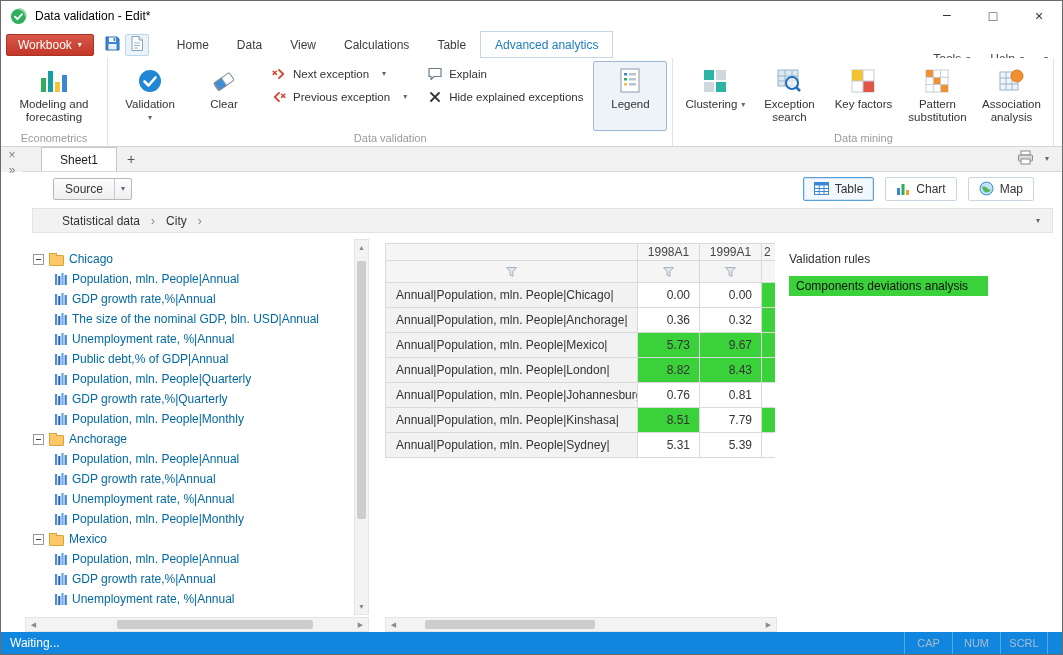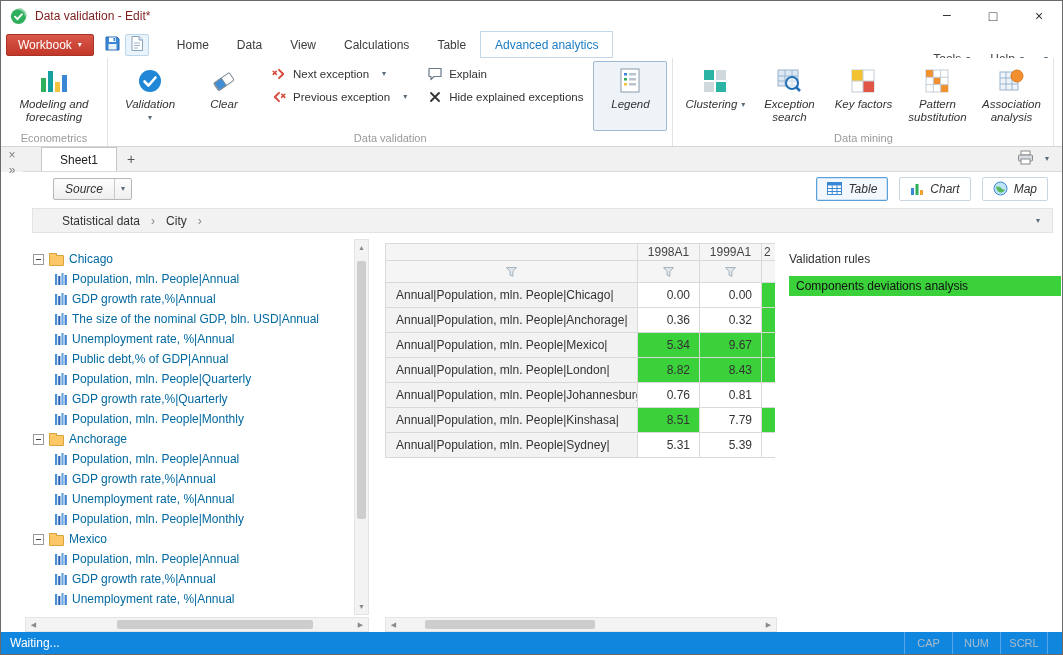--- a/index.html
+++ b/index.html
@@ -3,21 +3,21 @@
 <meta charset="utf-8">
 <style>
   *{margin:0;padding:0;box-sizing:border-box;}
   html,body{width:1063px;height:655px;overflow:hidden;}
   body{font-family:"Liberation Sans","DejaVu Sans",sans-serif;font-size:12px;color:#333;background:#fff;}
   .window{width:1063px;height:655px;border:1px solid #6a6a6a;background:#fff;display:flex;flex-direction:column;overflow:hidden;}
 
   
   .titlebar{height:30px;flex:0 0 auto;display:flex;align-items:center;padding-left:9px;background:#fff;}
   .app-icon{width:17px;height:17px;margin-right:8px;display:inline-flex;}
-  .title{font-size:12px;color:#7f1d1d;}
+  .title{font-size:12px;color:#000000;}
   .win-controls{margin-left:auto;display:flex;height:100%;}
   .wbtn{width:46px;height:100%;display:flex;align-items:center;justify-content:center;font-size:14px;color:#333;cursor:default;}
   .wbtn.min span{transform:translateY(-2px);}
 
   
   .ribbon-tabs{height:27px;flex:0 0 auto;display:flex;align-items:stretch;background:#fff;padding-left:5px;}
   .workbook-btn{align-self:center;height:22px;background:linear-gradient(#d9584a,#c23728);color:#fff;display:flex;align-items:center;gap:6px;padding:0 11px;border:1px solid #a93326;border-radius:2px;font-size:12px;margin-right:7px;}
   .workbook-btn .caret{color:#fff;}
   .qat-btn{align-self:center;width:24px;height:22px;display:flex;align-items:center;justify-content:center;border:1px solid transparent;border-radius:2px;}
   .qat-btn.boxed{border-color:#bcd6ec;background:#e9f3fb;}
@@ -26,21 +26,21 @@
   .rtab.active{color:var(--accent-blue,#1c7cc4);border:1px solid #c3d7ea;background:#fff;}
   .tabbar-right{margin-left:auto;align-self:center;display:flex;align-items:center;gap:2px;padding-right:5px;}
   .menu-btn{display:flex;align-items:center;gap:5px;padding:3px 9px;color:#444;font-size:12px;margin-top:28px;}
   .caret{font-size:8px;color:#5a6b7a;line-height:1;}
 
   
   .ribbon{height:89px;flex:0 0 auto;display:flex;background:#fff;border-bottom:1px solid #d5d5d5;}
   .rgroup{display:flex;flex-direction:column;border-right:1px solid #e3e3e3;}
   .rg-content{flex:1;display:flex;align-items:stretch;padding:3px 5px 0;}
   .rg-label{text-align:center;font-size:11px;color:#9a9a9a;padding:1px 10px 2px;}
-  .bigbtn{width:74px;display:flex;flex-direction:column;align-items:center;text-align:center;padding-top:4px;gap:3px;border:1px solid transparent;border-radius:2px;font-style:italic;}
+  .bigbtn{width:74px;display:flex;flex-direction:column;align-items:center;text-align:center;padding-top:4px;gap:3px;border:1px solid transparent;border-radius:2px;}
   .bigbtn.wide{width:96px;}
   .bigbtn .ric{height:29px;display:flex;align-items:center;justify-content:center;}
   .blabel{font-size:11.5px;color:#333;line-height:1.15;}
   .blabel-row{display:flex;align-items:center;gap:4px;}
   .bigbtn.selected{background:#eef3f8;border-color:#9db9d6;}
   .smallcol{display:flex;flex-direction:column;gap:3px;padding:3px 6px 0;align-items:flex-start;}
   .smallbtn{display:flex;align-items:center;gap:6px;font-size:11.5px;color:#333;padding:2px 4px;}
   .ric16{width:16px;height:16px;display:flex;align-items:center;justify-content:center;}
   .smallbtn .caret{margin-left:7px;}
 
@@ -51,21 +51,21 @@
   .main-col{flex:1;display:flex;flex-direction:column;min-width:0;}
 
   
   .sheetbar{height:25px;flex:0 0 auto;background:#f1f1f1;border-bottom:1px solid #d9d9d9;display:flex;align-items:flex-end;padding-left:18px;}
   .sheet-tab{height:24px;background:#fff;border:1px solid #c6c6c6;border-bottom:none;padding:0 18px;display:flex;align-items:center;font-size:12px;color:#222;}
   .sheet-add{width:28px;height:24px;display:flex;align-items:center;justify-content:center;color:#555;font-size:14px;}
   .sheet-right{margin-left:auto;display:flex;align-items:center;height:100%;padding-right:9px;gap:3px;}
   .icon-btn{display:flex;align-items:center;justify-content:center;padding:0 4px;height:100%;}
 
   
-  .toolbar{height:33px;flex:0 0 auto;display:flex;align-items:center;padding:0 14px 0 30px;background:#fff;font-style:italic;}
+  .toolbar{height:33px;flex:0 0 auto;display:flex;align-items:center;padding:0 28px 0 30px;background:#fff;}
   .source-btn{display:flex;align-items:center;height:22px;border:1px solid #b8b8b8;border-radius:2px;background:linear-gradient(#fdfdfd,#efefef);font-size:12px;color:#333;}
   .source-btn .txt{padding:0 11px;}
   .source-btn .split{width:1px;height:100%;background:#c9c9c9;}
   .source-btn .caret{padding:0 6px;}
   .view-btns{margin-left:auto;display:flex;gap:11px;align-items:center;}
   .view-btn{display:flex;align-items:center;gap:6px;height:24px;padding:0 10px;border:1px solid #c9d6e2;border-radius:2px;background:#fff;font-size:12px;color:#333;}
   .view-btn.selected{border-color:#5ba0d8;background:#f2f8fd;box-shadow:inset 0 0 0 1px #cfe3f3;}
   .vic{display:flex;align-items:center;}
 
   
@@ -111,21 +111,21 @@
   .hrow .dc{height:18px;background:#f5f5f5;justify-content:center;padding:0;border-top:1px solid #d9d9d9;color:#444;}
   .hrow .dc.edge{justify-content:flex-start;padding-left:2px;}
   .frow .dc{height:22px;background:#f5f5f5;justify-content:center;padding:0;}
   .drow .dc{height:25px;}
   .dc.green{background:var(--highlight-green,#3ad13a);}
   .funnel{display:flex;}
 
   
   .right-panel{flex:1;min-width:0;padding:13px 20px 0 12px;}
   .vr-title{font-size:12px;color:#333;margin-bottom:10px;}
-  .vrule{height:20px;width:272px;background:var(--highlight-green,#3ad13a);display:flex;align-items:center;padding-left:7px;font-size:12px;color:#111;margin-bottom:4px;}
+  .vrule{height:20px;width:199px;background:var(--highlight-green,#3ad13a);display:flex;align-items:center;padding-left:7px;font-size:12px;color:#111;margin-bottom:4px;}
 
   
   .statusbar{height:22px;flex:0 0 auto;background:var(--status-blue,#1186df);display:flex;align-items:center;color:#fff;padding-left:9px;font-size:12px;}
   .status-right{margin-left:auto;display:flex;height:100%;margin-right:14px;}
   .sind{width:48px;display:flex;align-items:center;justify-content:center;font-size:11px;color:#a9bccb;border-left:1px solid rgba(255,255,255,0.28);}
   .sind:last-child{border-right:1px solid rgba(255,255,255,0.28);}
 </style>
 </head>
 <body>
 
@@ -681,21 +681,21 @@
                 <div class="dc edge green"></div>
               </div>
               <div class="dtr drow">
                 <div class="dc lab">Annual|Population, mln. People|Anchorage|</div>
                 <div class="dc val">0.36</div>
                 <div class="dc val">0.32</div>
                 <div class="dc edge green"></div>
               </div>
               <div class="dtr drow">
                 <div class="dc lab">Annual|Population, mln. People|Mexico|</div>
-                <div class="dc val green">5.34</div>
+                <div class="dc val green">5.73</div>
                 <div class="dc val green">9.67</div>
                 <div class="dc edge green"></div>
               </div>
               <div class="dtr drow">
                 <div class="dc lab">Annual|Population, mln. People|London|</div>
                 <div class="dc val green">8.82</div>
                 <div class="dc val green">8.43</div>
                 <div class="dc edge green"></div>
               </div>
               <div class="dtr drow">

